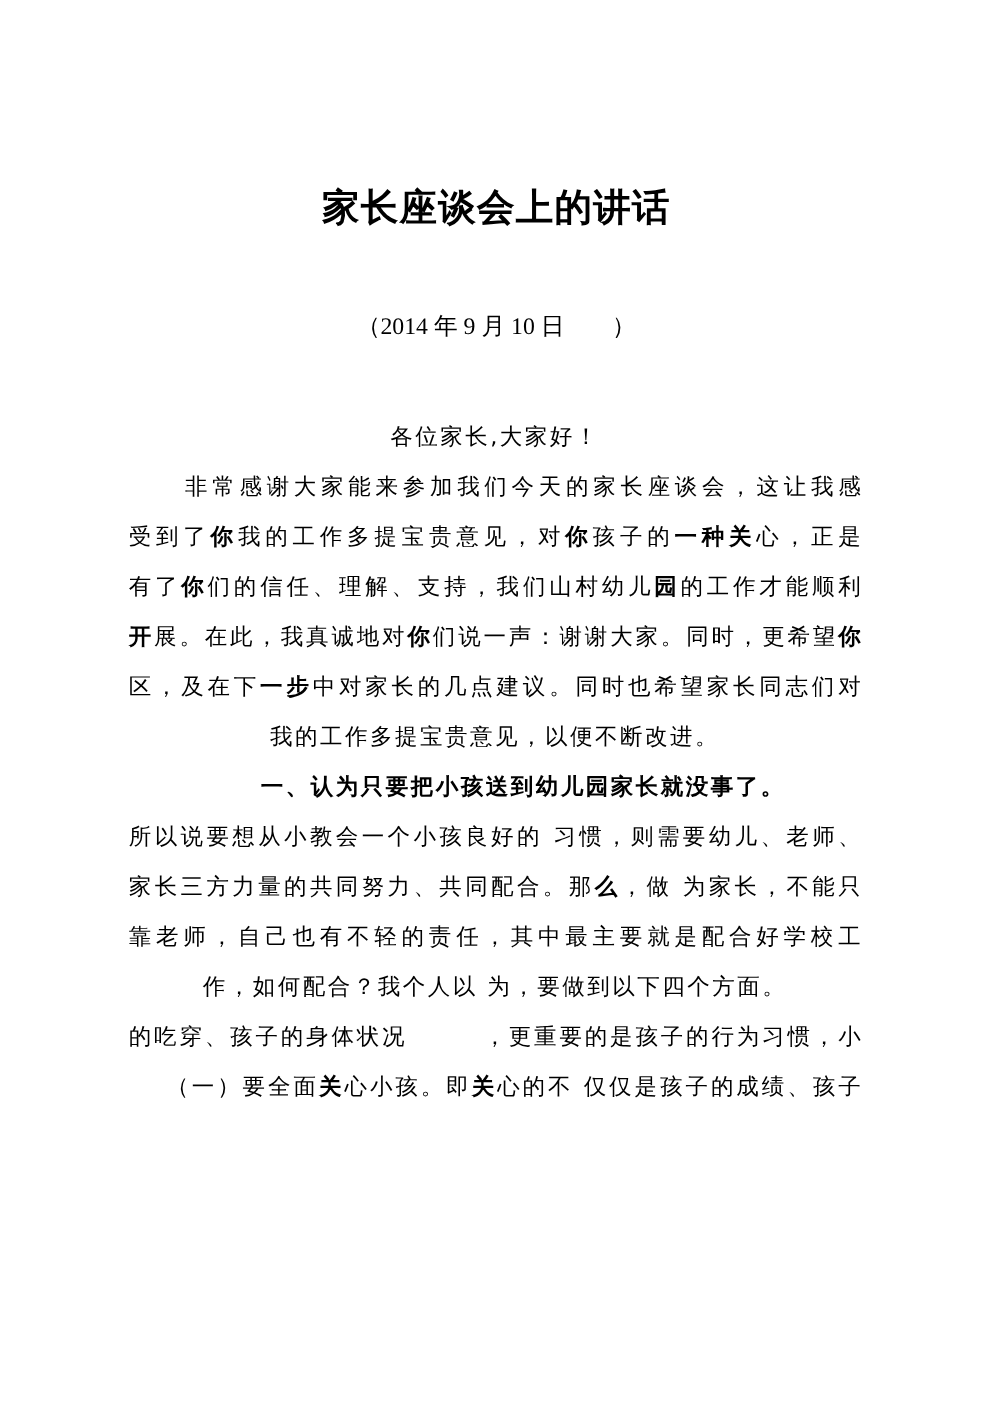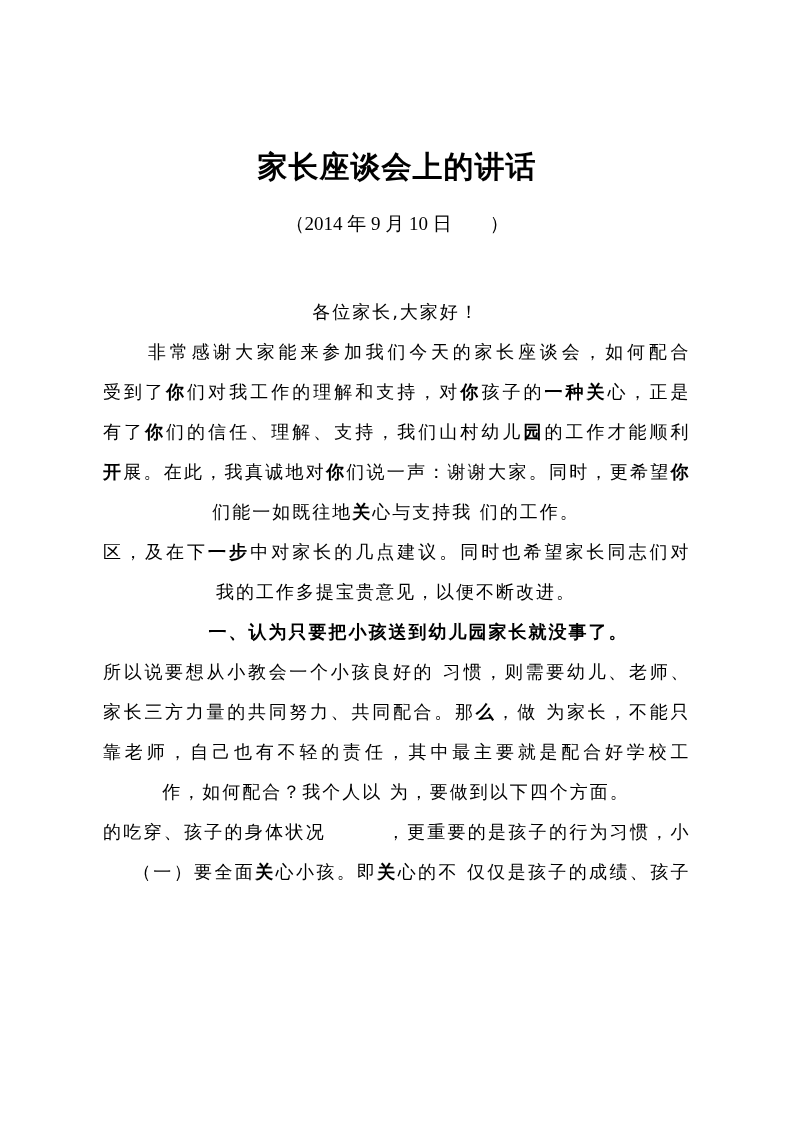--- a/index.html
+++ b/index.html
@@ -20,21 +20,21 @@
     margin: 0;
     padding-top: 150px;
     text-align: center;
     font-family: "Liberation Serif", "DejaVu Serif", serif;
     font-weight: bold;
     font-size: 30px;
     line-height: 34px;
     letter-spacing: 1px;
   }
   .doc-date {
-    margin-top: 28px;
+    margin-top: 66px;
     text-align: center;
     font-family: "Liberation Serif", "DejaVu Serif", serif;
     font-size: 19px;
     line-height: 24px;
   }
   .doc-body {
     margin: 56px 105px 0 103px;
     font-family: "DejaVu Sans", "Liberation Sans", sans-serif;
     font-size: 18px;
     line-height: 40px;
@@ -54,25 +54,24 @@
   }
 </style>
 </head>
 <body>
 
 <div class="page">
   <h1 class="doc-title">家长座谈会上的讲话</h1>
   <div class="doc-date">（2014 年 9 月 10 日　　）</div>
   <div class="doc-body">
       <div class="line"><span>各位家长,大家好！</span></div>
-      <div class="line just" style="text-indent: 45px;"><span>非常感谢大家能来参加我们今天的家长座谈会，如何配合</span></div>
-      <div class="line just"><span>受到了</span><b>你</b><span>们对我工作的理解和支持，对</span><b>你</b><span>孩子的</span><b>一种关</b><span>心，正是</span></div>
+      <div class="line just" style="text-indent: 45px;"><span>非常感谢大家能来参加我们今天的家长座谈会，这让我感</span></div>
+      <div class="line just"><span>受到了</span><b>你</b><span>我的工作多提宝贵意见，对</span><b>你</b><span>孩子的</span><b>一种关</b><span>心，正是</span></div>
       <div class="line just"><span>有了</span><b>你</b><span>们的信任、理解、支持，我们山村幼儿</span><b>园</b><span>的工作才能顺利</span></div>
       <div class="line just"><b>开</b><span>展。在此，我真诚地对</span><b>你</b><span>们说一声：谢谢大家。同时，更希望</span><b>你</b></div>
-      <div class="line"><span>们能一如既往地</span><b>关</b><span>心与支持我 们的工作。</span></div>
       <div class="line just"><span>区，及在下</span><b>一步</b><span>中对家长的几点建议。同时也希望家长同志们对</span></div>
       <div class="line"><span>我的工作多提宝贵意见，以便不断改进。</span></div>
       <div class="line" style="text-indent: 45px;"><b>一、认为只要把小孩送到幼儿园家长就没事了。</b></div>
       <div class="line just"><span>所以说要想从小教会一个小孩良好的 习惯，则需要幼儿、老师、</span></div>
       <div class="line just"><span>家长三方力量的共同努力、共同配合。那</span><b>么</b><span>，做 为家长，不能只</span></div>
       <div class="line just"><span>靠老师，自己也有不轻的责任，其中最主要就是配合好学校工</span></div>
       <div class="line"><span>作，如何配合？我个人以 为，要做到以下四个方面。</span></div>
       <div class="line just"><span>的吃穿、孩子的身体状况　　　，更重要的是孩子的行为习惯，小</span></div>
       <div class="line just" style="text-indent: 30px;"><span>（一）要全面</span><b>关</b><span>心小孩。即</span><b>关</b><span>心的不 仅仅是孩子的成绩、孩子</span></div>
     </div>

